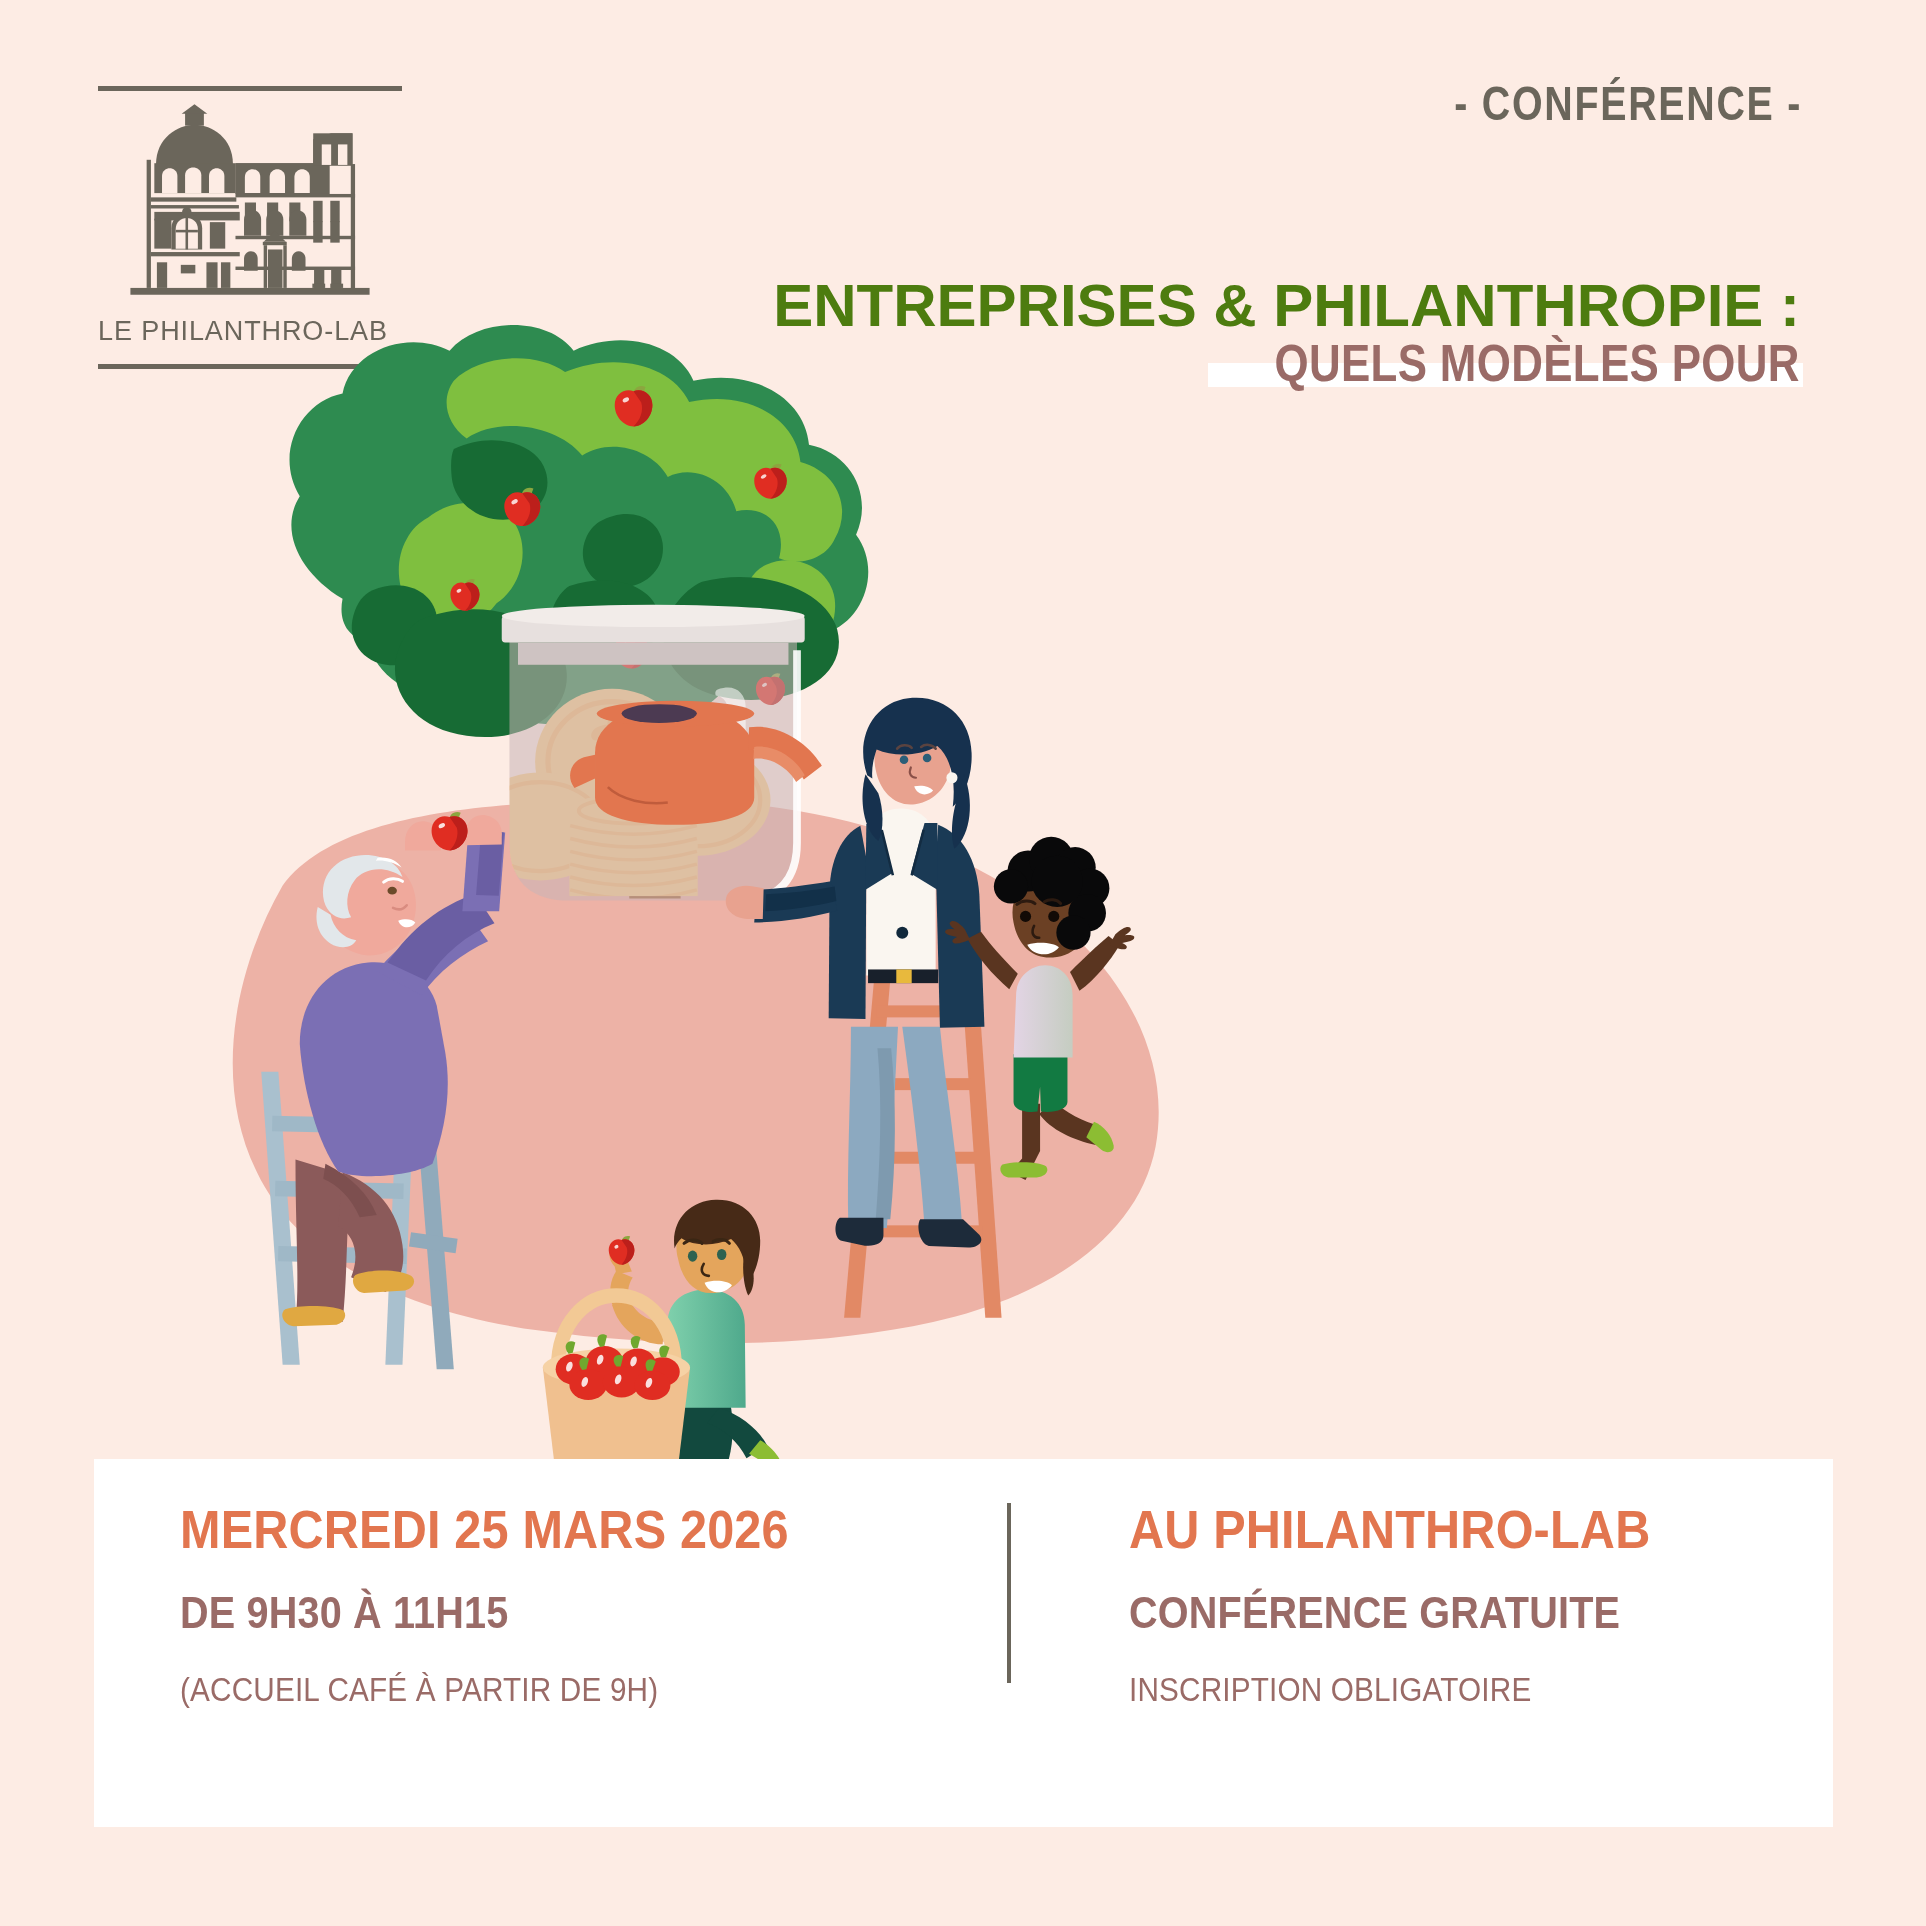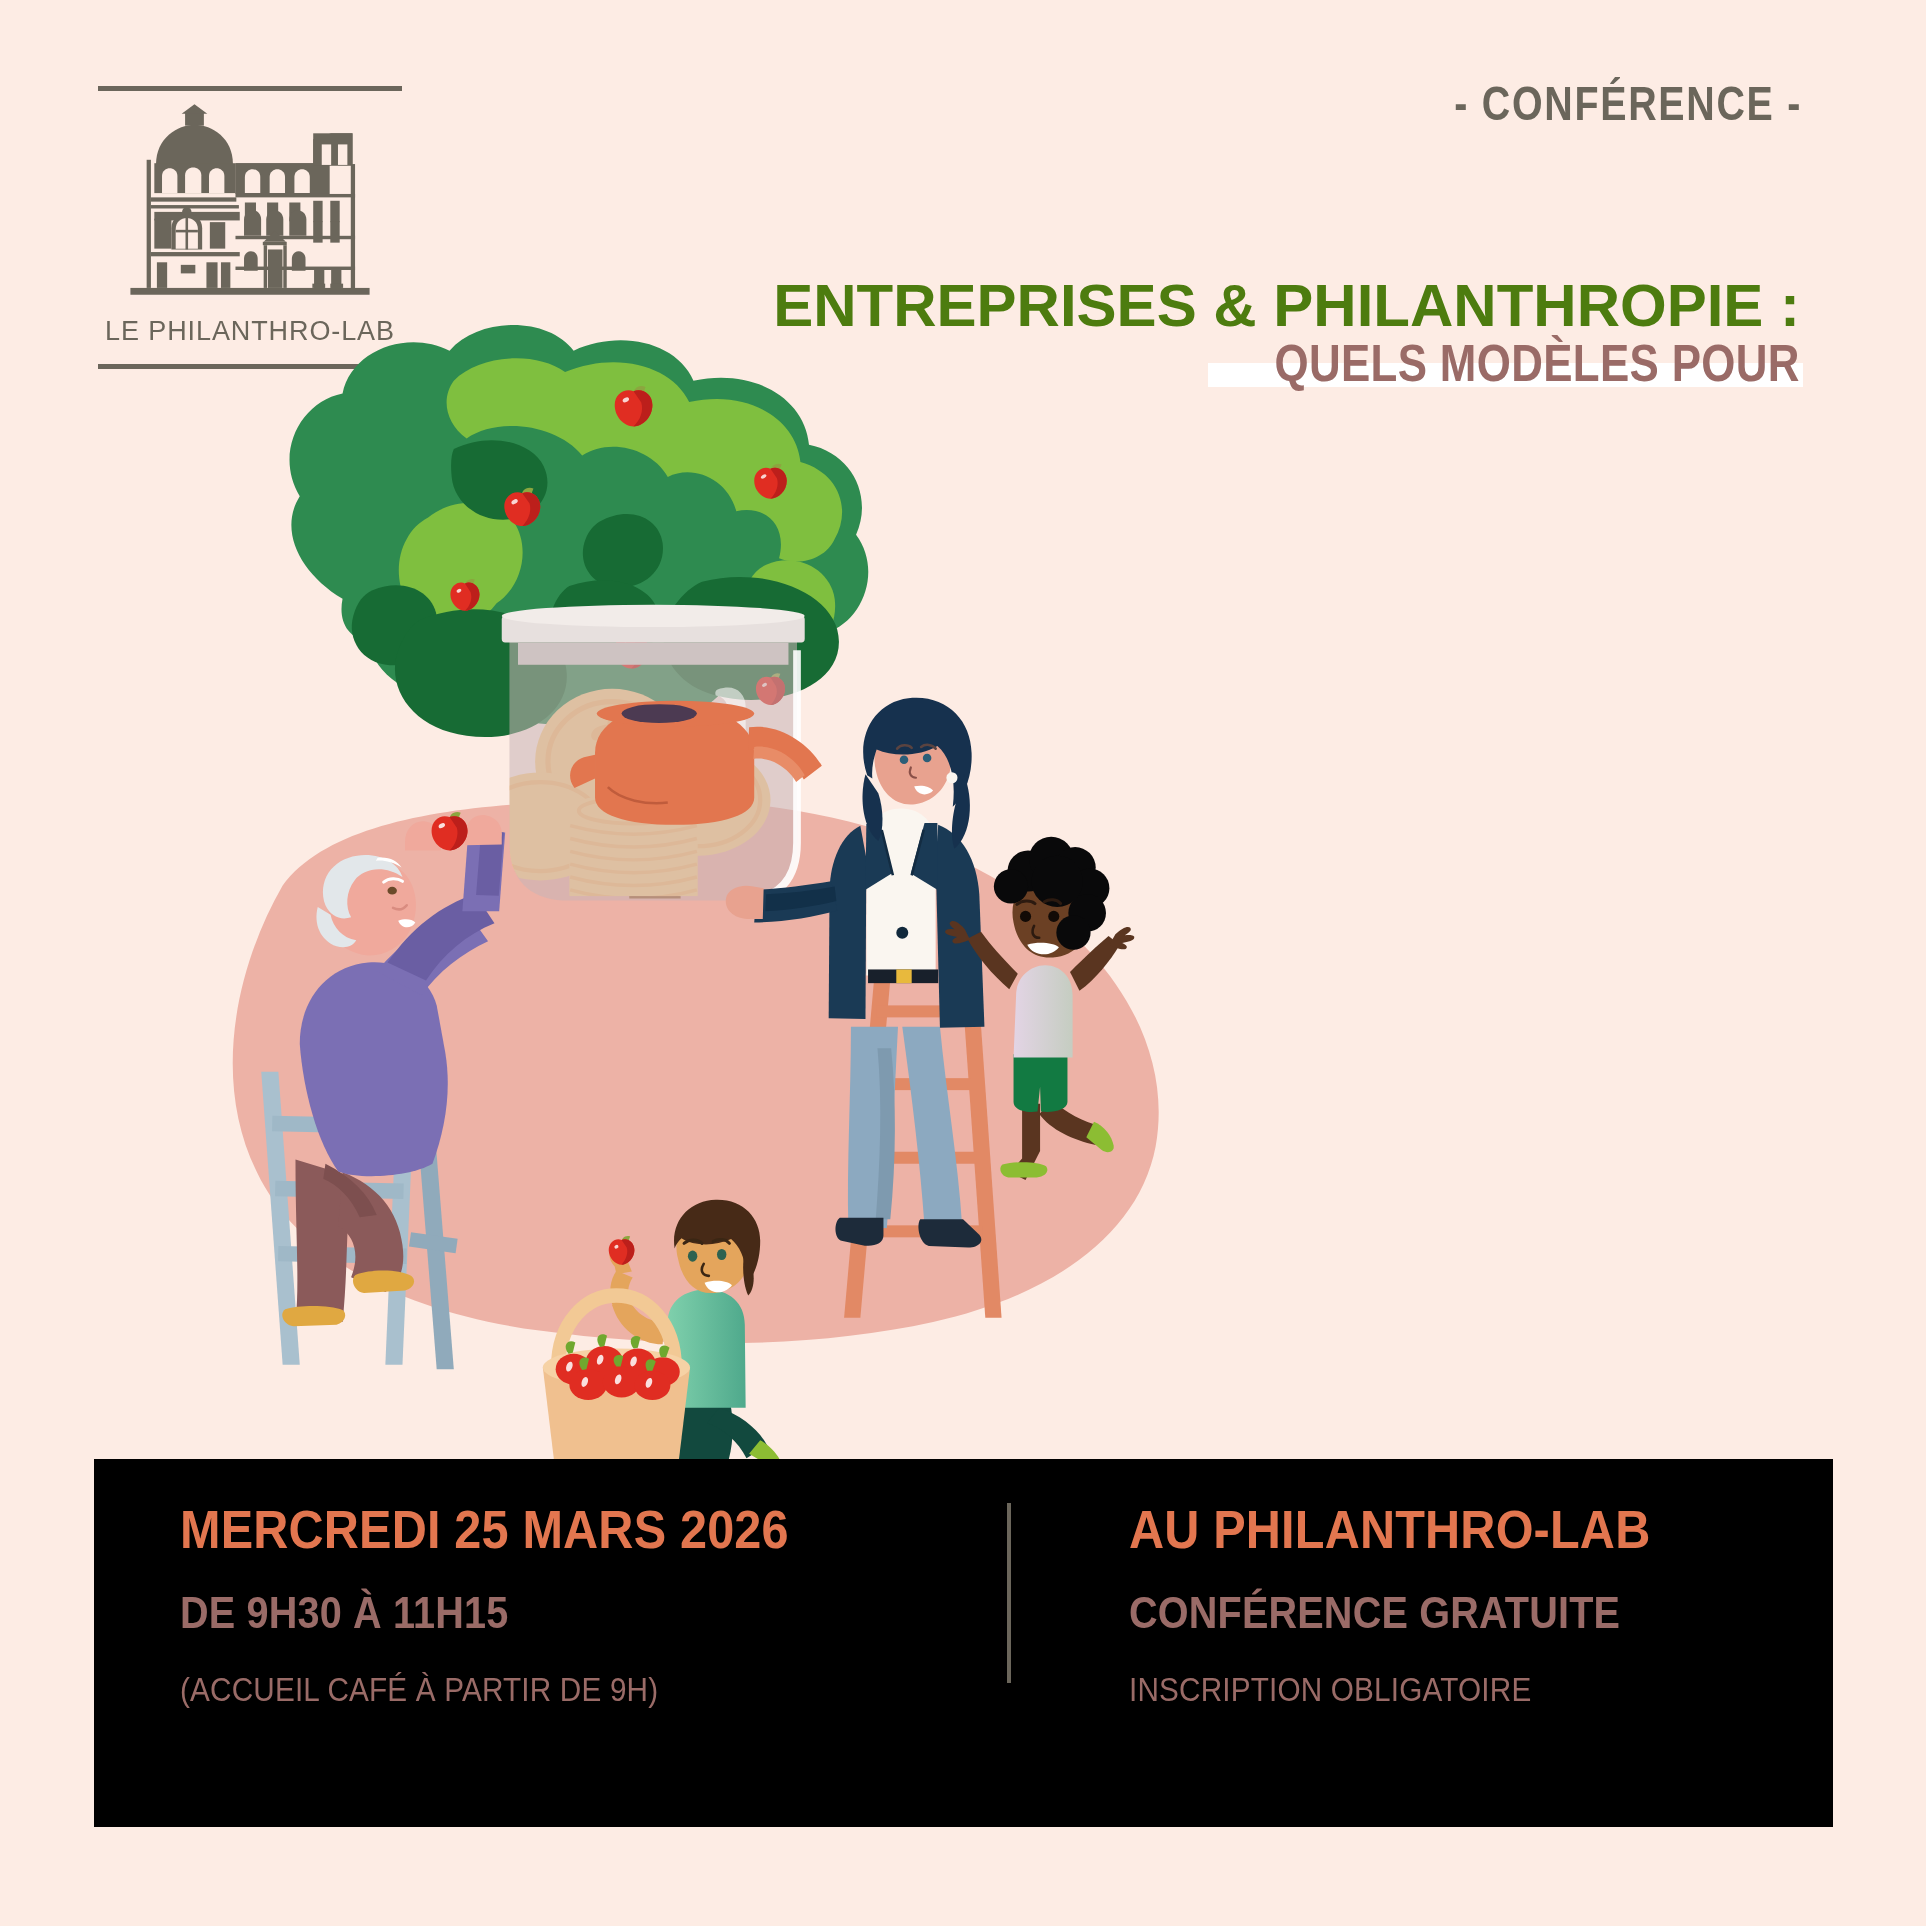--- a/index.html
+++ b/index.html
@@ -10,21 +10,21 @@
     overflow:hidden;position:relative;
   }
   .poster{position:absolute;inset:0;}
 
   
   .logo-block{position:absolute;left:98px;top:86px;width:304px;}
   .logo-rule{height:5.1px;background:#6B665B;width:100%;}
   .logo-art{height:223px;display:flex;align-items:center;justify-content:center;}
   .logo-art svg{width:240px;height:205px;display:block;}
   .logo-name{
-    text-align:center;color:#6B665B;font-size:27px;letter-spacing:0.9px;
+    color:#6B665B;font-size:27px;letter-spacing:0.9px;
     font-family:"Liberation Sans", sans-serif;font-weight:400;
     padding:1.7px 0 17px 0;
   }
 
   
   .kicker{
     position:absolute;right:124px;top:76px;
     color:#6B665B;font-size:48px;font-weight:700;letter-spacing:2.1px;
     font-family:"Liberation Sans Narrow","Liberation Sans",sans-serif;
     transform:scaleX(.82);transform-origin:right center;white-space:nowrap;
@@ -53,21 +53,21 @@
     display:inline-block;white-space:nowrap;line-height:1.02;
   }
 
   
   .illus{position:absolute;left:0;top:325px;width:1327px;height:1134px;}
   .illus svg{width:100%;height:100%;display:block;}
 
   
   .card{
     position:absolute;left:94px;top:1459px;width:1739px;height:368px;
-    background:#000000;display:flex;align-items:stretch;
+    background:#ffffff;display:flex;align-items:stretch;
   }
   .card-col{position:relative;flex:0 0 auto;}
   .col-left{width:913px;padding:43px 0 0 86px;box-sizing:border-box;}
   .col-right{width:826px;padding:43px 0 0 122px;box-sizing:border-box;}
   .vdiv{
     position:absolute;left:913px;top:44px;width:3.9px;height:180px;
     background:#6B665B;
   }
   .c-h1{
     color:#E2764F;font-size:54px;font-weight:700;letter-spacing:0.2px;

